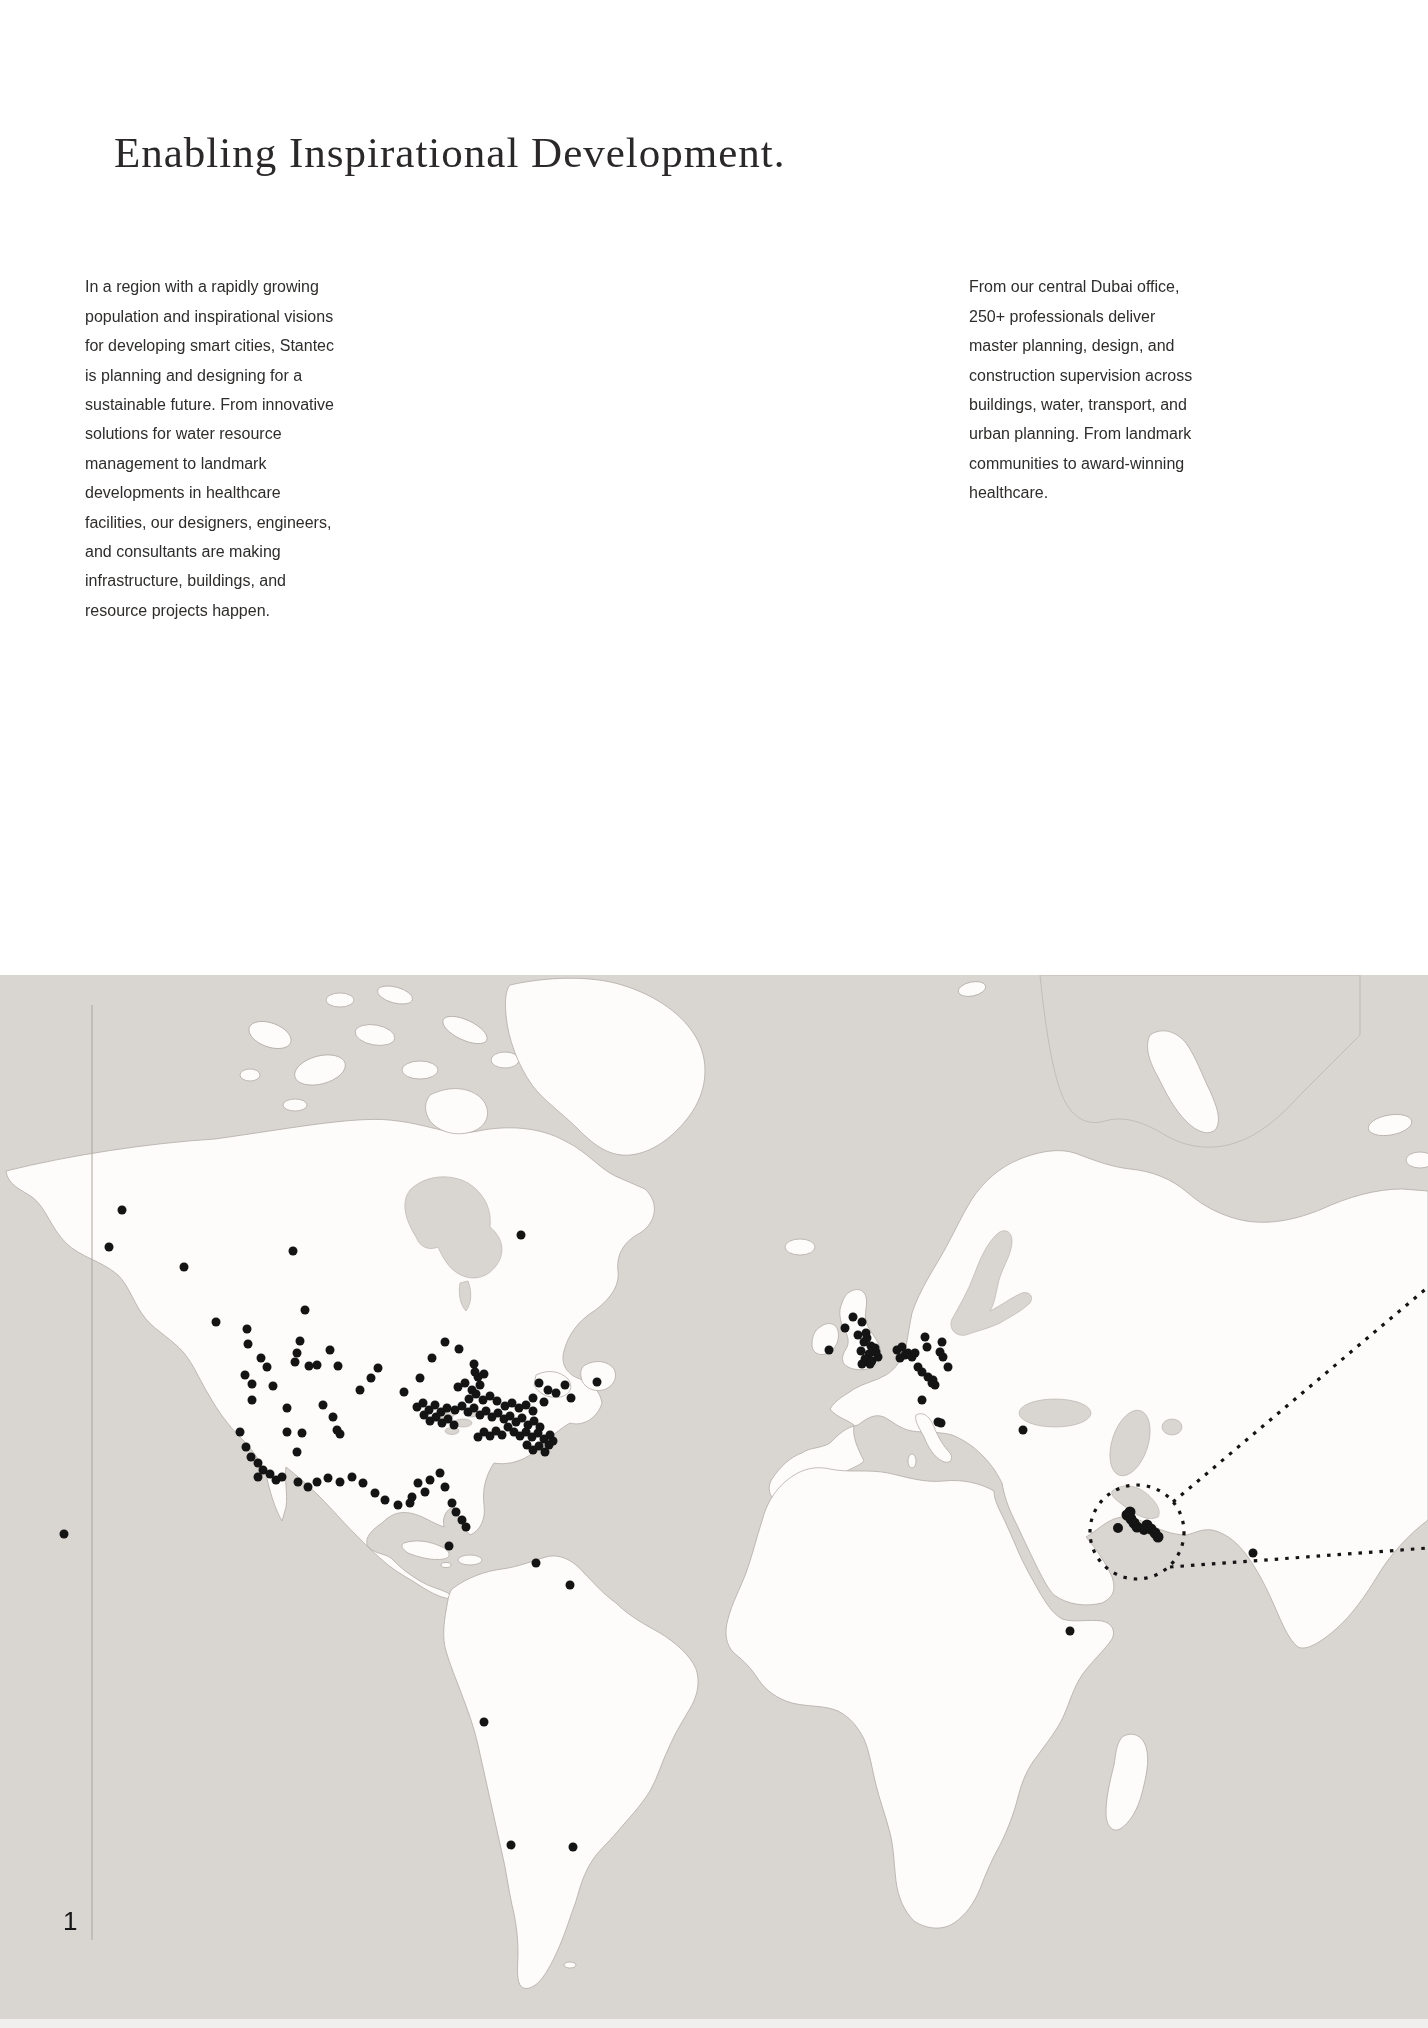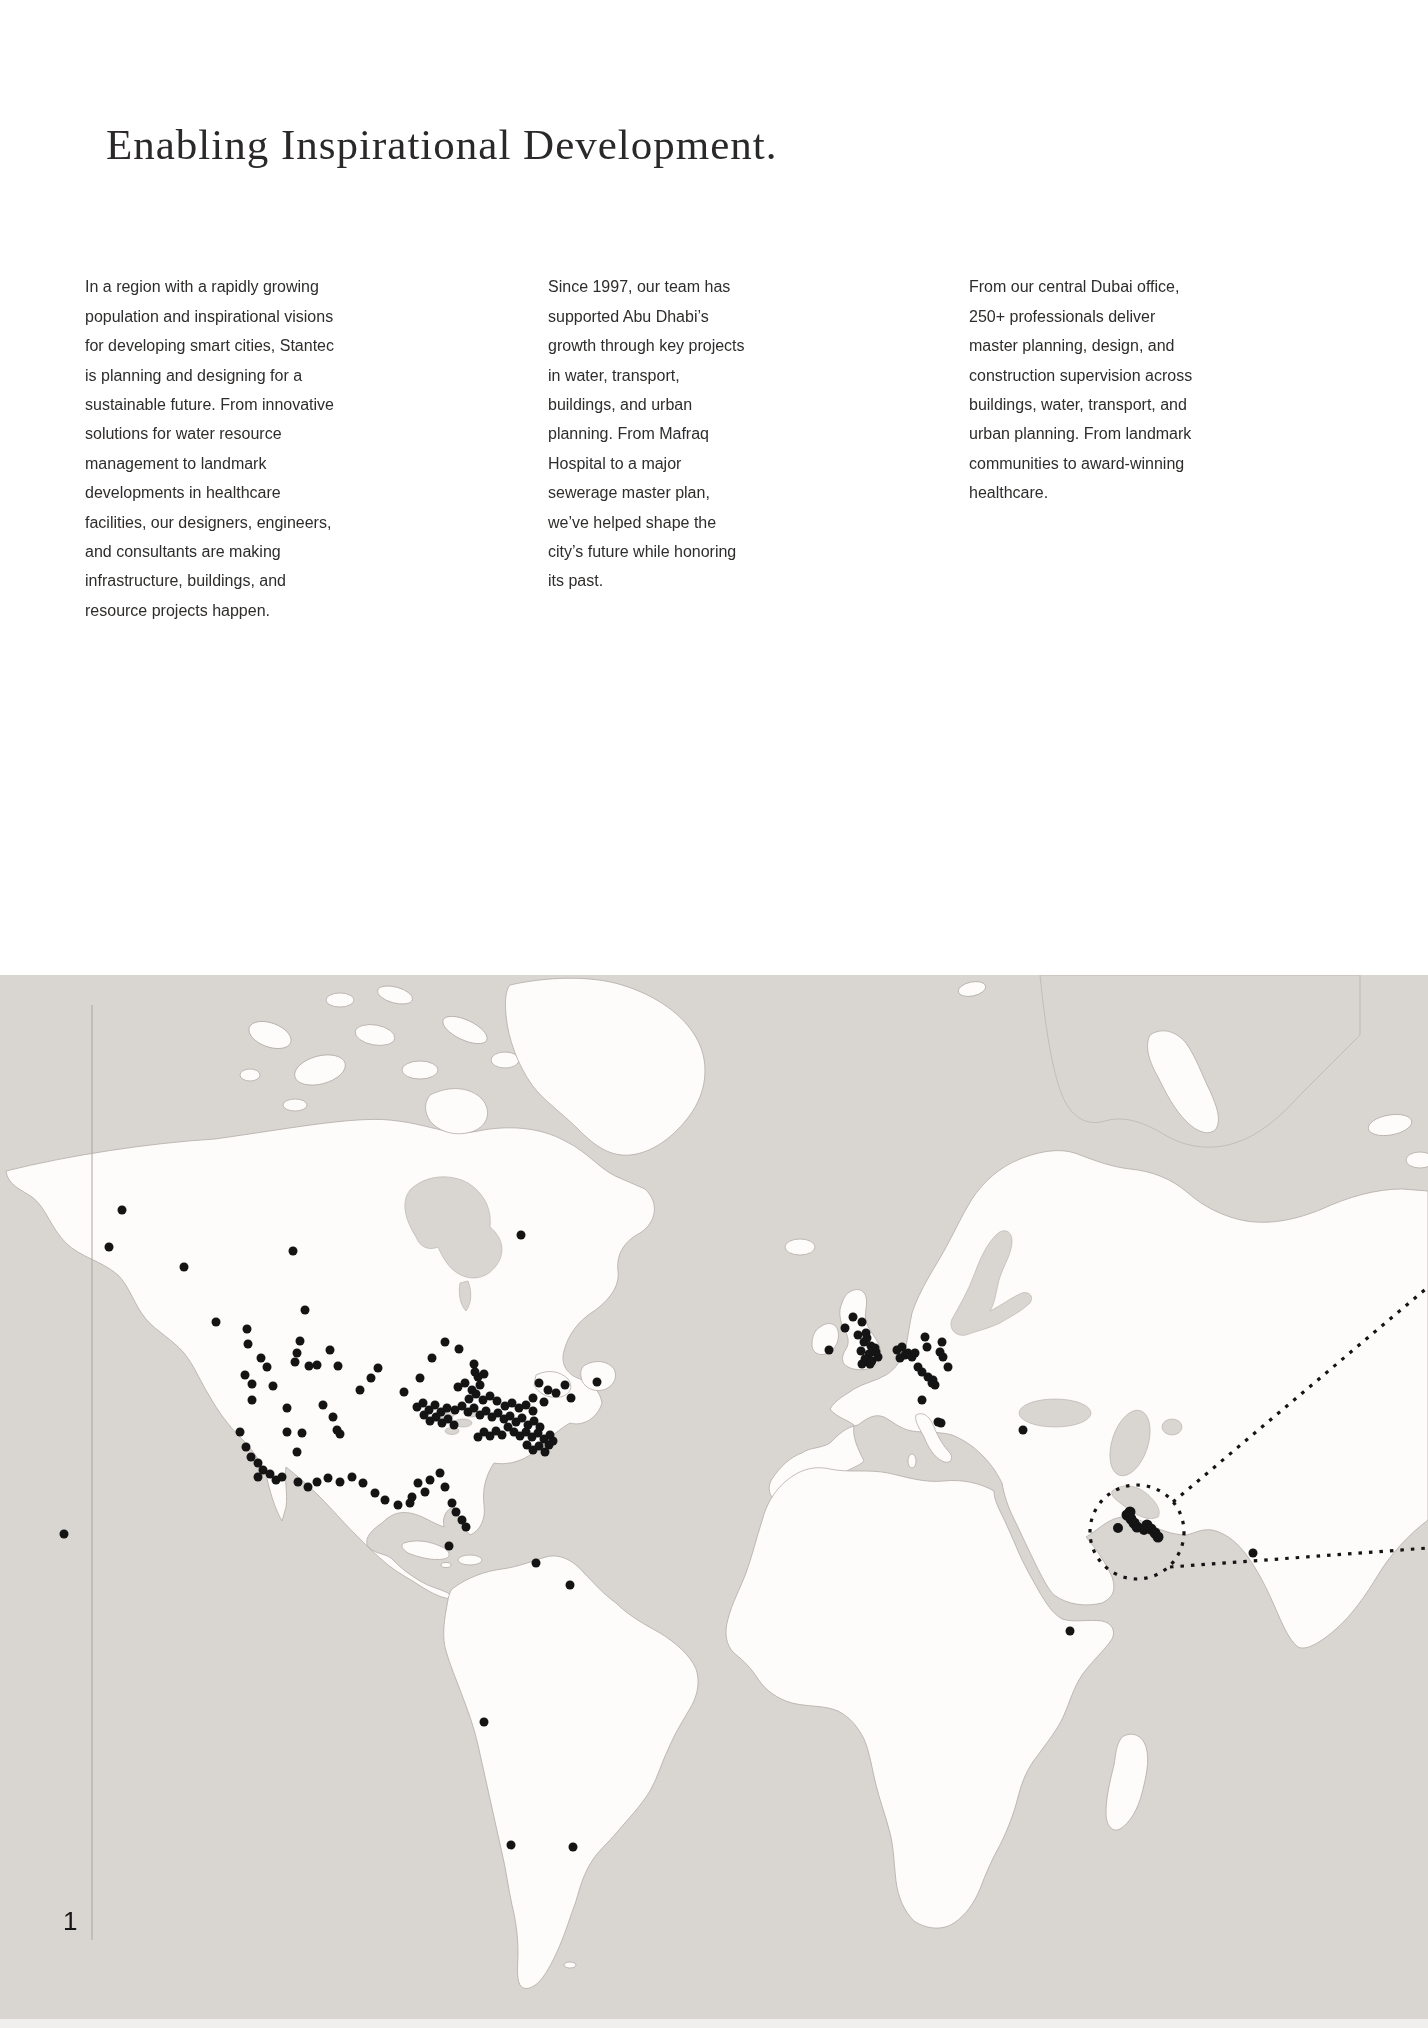--- a/index.html
+++ b/index.html
@@ -1,19 +1,19 @@
 <!DOCTYPE html>
 <html style="--ocean: #d9d5d1; --land: #fdfcfb; --coast: #b3aca6; --ink: #141414;"><head>
 <meta charset="utf-8">
 <style>
   html,body{margin:0;padding:0;background:#ffffff;}
   body{width:1428px;height:2028px;position:relative;font-family:"Liberation Sans",sans-serif;overflow:hidden;}
 
   .page-title{
-    position:absolute;left:102px;top:116px;margin:4px;
+    position:absolute;left:102px;top:116px;margin:12px;
     font-family:"Liberation Serif",serif;font-weight:400;
     font-size:43px;letter-spacing:1px;color:#2b2829;white-space:pre-line;
   }
 
   .col{
     position:absolute;top:243px;
     font-size:16px;line-height:29.4px;color:#2f2d2b;
     white-space:pre-line;
   }
   .col p{margin:0;white-space:pre-line;}
@@ -49,31 +49,20 @@
 solutions for water resource
 management to landmark
 developments in healthcare
 facilities, our designers, engineers,
 and consultants are making
 infrastructure, buildings, and
 resource projects happen.</p>
 </div>
 
 <div class="col col-2">
-  <p>Since 1997, our team has
-supported Abu Dhabi’s
-growth through key projects
-in water, transport,
-buildings, and urban
-planning. From Mafraq
-Hospital to a major
-sewerage master plan,
-we’ve helped shape the
-city’s future while honoring
-its past.</p>
 </div>
 
 <div class="col col-3">
   <p>From our central Dubai office,
 250+ professionals deliver
 master planning, design, and
 construction supervision across
 buildings, water, transport, and
 urban planning. From landmark
 communities to award-winning

